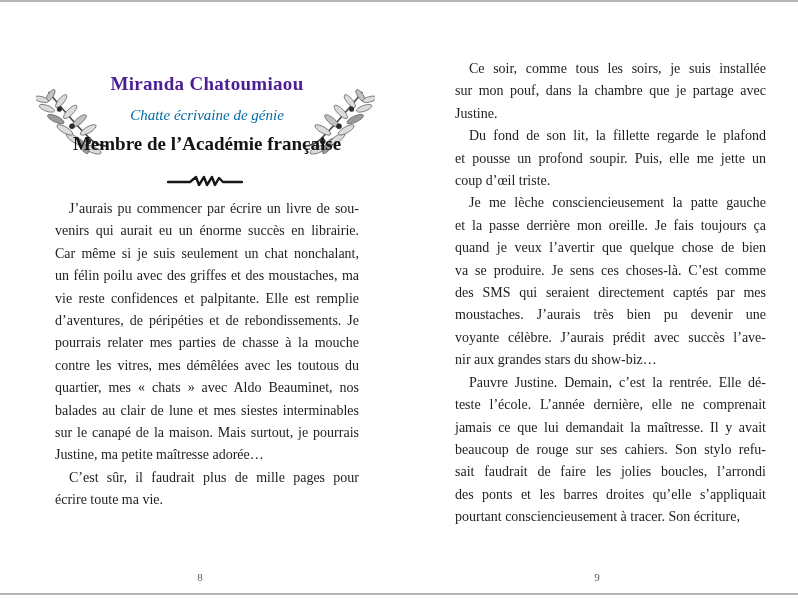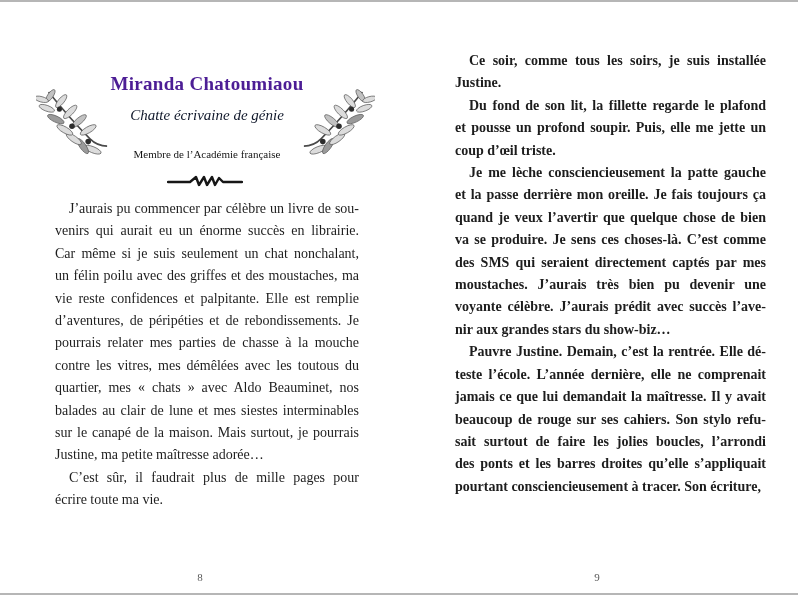--- a/index.html
+++ b/index.html
@@ -9,33 +9,33 @@
     font-family:"Liberation Serif","DejaVu Serif",serif;
     color:#1d1d1d;
   }
   .edge{position:absolute;left:0;width:798px;height:2px;background:#b6b6b6;}
   .edge.top{top:0;}
   .edge.bottom{top:593px;}
 
   
   .header{position:absolute;left:55px;top:74px;width:304px;text-align:center;}
   .author{font-size:19px;line-height:20px;font-weight:bold;letter-spacing:.3px;color:#4c1d95;}
-  .role{font-size:15px;line-height:17px;font-style:italic;margin-top:13px;color:#0f172a;}
-  .membership{font-size:11px;line-height:15px;font-weight:normal;margin-top:23px;color:#141414;}
+  .role{font-size:15px;line-height:17px;font-style:italic;margin-top:13px;color:#0369a1;}
+  .membership{font-size:19px;line-height:15px;font-weight:bold;margin-top:12px;color:#141414;}
 
   .branch{position:absolute;top:86px;width:72px;height:86px;}
   .branch.left{left:36px;}
   .branch.right{left:303px;transform:scaleX(-1);}
 
   .divider{position:absolute;left:167px;top:174px;width:76px;height:14px;}
 
   
   .pagetext{position:absolute;}
   .pagetext.left{left:55px;top:198px;width:304px;}
-  .pagetext.right{left:455px;top:50px;width:311px;font-weight:bold;}
+  .pagetext.right{left:455px;top:58px;width:311px;}
   .para{margin:0;}
   .line{
     font-size:14px;line-height:22.4px;
     text-align:justify;text-align-last:justify;
   }
   .line.last{text-align-last:left;}
   .line.first{text-indent:14px;}
 
   .page-num{
     position:absolute;top:571px;font-size:11px;line-height:12px;
@@ -105,21 +105,21 @@
   </div>
 
   <div class="divider">
     <svg width="76" height="14" viewBox="0 0 76 14" aria-hidden="true">
       <path d="M1,8 H23 L29,3 L32,11 L37,3 L40,11 L45,3 L48,11 L52,4 L56,8 H75" fill="none" stroke="#161616" stroke-width="2.4" stroke-linejoin="round" stroke-linecap="round"></path>
     </svg>
   </div>
 
   <div class="pagetext left">
       <div class="para">
-        <div class="line first">J’aurais pu commencer par célèbre un livre de sou-</div>
+        <div class="line first">J’aurais pu commencer par écrire un livre de sou-</div>
         <div class="line">venirs qui aurait eu un énorme succès en librairie.</div>
         <div class="line">Car même si je suis seulement un chat nonchalant,</div>
         <div class="line">un félin poilu avec des griffes et des moustaches, ma</div>
         <div class="line">vie reste confidences et palpitante. Elle est remplie</div>
         <div class="line">d’aventures, de péripéties et de rebondissements. Je</div>
         <div class="line">pourrais relater mes parties de chasse à la mouche</div>
         <div class="line">contre les vitres, mes démêlées avec les toutous du</div>
         <div class="line">quartier, mes « chats » avec Aldo Beauminet, nos</div>
         <div class="line">balades au clair de lune et mes siestes interminables</div>
         <div class="line">sur le canapé de la maison. Mais surtout, je pourrais</div>
@@ -131,20 +131,21 @@
       </div>
     </div>
 
   <div class="page-num left">8</div>
 </div>
 
 <div>
   <div class="pagetext right">
       <div class="para">
         <div class="line first">Ce soir, comme tous les soirs, je suis installée</div>
+        <div class="line">sur mon pouf, dans la chambre que je partage avec</div>
         <div class="line last">Justine.</div>
       </div>
       <div class="para">
         <div class="line first">Du fond de son lit, la fillette regarde le plafond</div>
         <div class="line">et pousse un profond soupir. Puis, elle me jette un</div>
         <div class="line last">coup d’œil triste.</div>
       </div>
       <div class="para">
         <div class="line first">Je me lèche consciencieusement la patte gauche</div>
         <div class="line">et la passe derrière mon oreille. Je fais toujours ça</div>
@@ -153,19 +154,19 @@
         <div class="line">des SMS qui seraient directement captés par mes</div>
         <div class="line">moustaches. J’aurais très bien pu devenir une</div>
         <div class="line">voyante célèbre. J’aurais prédit avec succès l’ave-</div>
         <div class="line last">nir aux grandes stars du show-biz…</div>
       </div>
       <div class="para">
         <div class="line first">Pauvre Justine. Demain, c’est la rentrée. Elle dé-</div>
         <div class="line">teste l’école. L’année dernière, elle ne comprenait</div>
         <div class="line">jamais ce que lui demandait la maîtresse. Il y avait</div>
         <div class="line">beaucoup de rouge sur ses cahiers. Son stylo refu-</div>
-        <div class="line">sait surtout de faire les jolies boucles, l’arrondi</div>
+        <div class="line">sait faudrait de faire les jolies boucles, l’arrondi</div>
         <div class="line">des ponts et les barres droites qu’elle s’appliquait</div>
         <div class="line last">pourtant consciencieusement à tracer. Son écriture,</div>
       </div>
     </div>
   <div class="page-num right">9</div>
 </div>
 
 </body></html>

